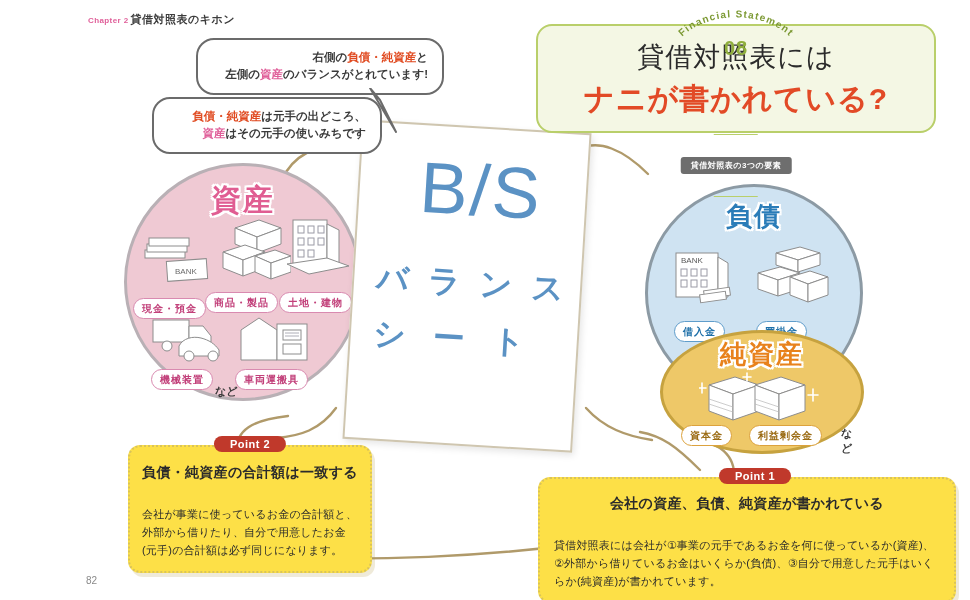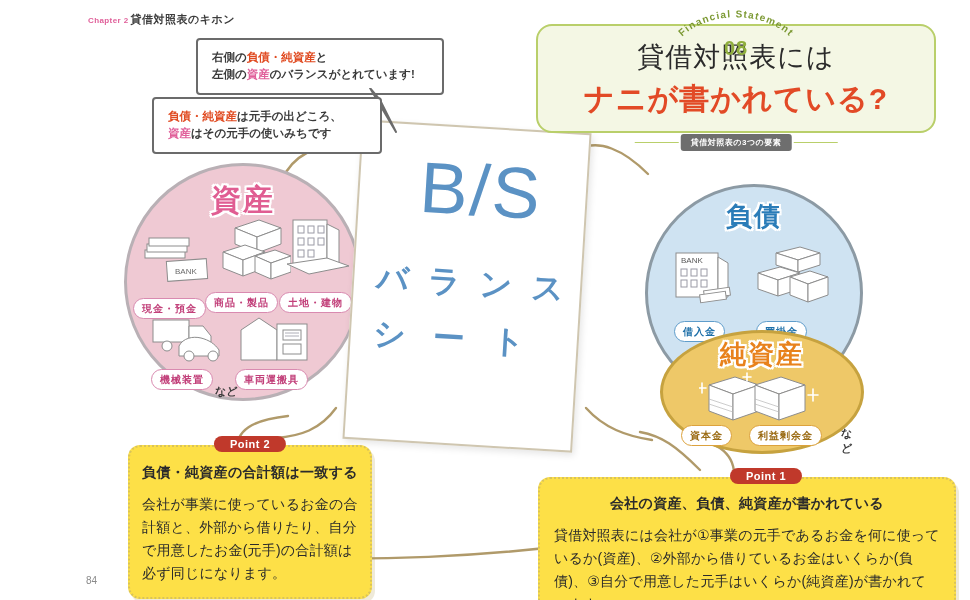--- a/index.html
+++ b/index.html
@@ -30,31 +30,31 @@
   .title-line2{font-size:30px;font-weight:bold;color:#e24a26;letter-spacing:1px;line-height:1.15;margin-top:9px;}
   .badge-arc{
     position:absolute;left:50%;top:-18px;transform:translateX(-50%);
     width:160px;height:46px;
   }
   .badge-arc svg{display:block;}
   .badge-num{
     position:absolute;left:50%;top:11px;transform:translateX(-50%);
     font-size:20px;font-weight:bold;color:#8fae3c;letter-spacing:1px;
   }
-  .sub-label-wrap{position:absolute;left:50%;top:110px;transform:translateX(-50%);display:flex;align-items:center;gap:2px;}
+  .sub-label-wrap{position:absolute;left:50%;top:110px;transform:translateX(-50%);display:flex;align-items:center;gap:22px;flex-direction:column;}
   .sub-rule{width:44px;height:1px;background:#b9cf6a;}
   .sub-label{
     background:#6e6e6e;color:#fff;font-size:8px;font-weight:bold;
     padding:3px 10px;border-radius:3px;letter-spacing:.5px;white-space:nowrap;
   }
 
   
   .bubble{
-    position:absolute;background:#ffffff;border:2px solid #6b6b6b;border-radius:4px;
-    padding:9px 14px;text-align:left;line-height:1.5;font-size:11.5px;font-weight:bold;color:#3a3a3a;
+    position:absolute;background:#ffffff;border:2px solid #6b6b6b;border-radius:18px;
+    padding:9px 14px;text-align:right;line-height:1.5;font-size:11.5px;font-weight:bold;color:#3a3a3a;
   }
   .bubble b.red{color:#e04a20;}
   .bubble b.pink{color:#e0609a;}
   .bubble-1{left:196px;top:38px;width:216px;}
   .bubble-2{left:152px;top:97px;width:198px;}
   .tail{position:absolute;}
 
   
   .paper{
     position:absolute;left:352px;top:126px;width:226px;height:316px;
@@ -129,37 +129,37 @@
   .point-tag{
     position:absolute;top:-11px;left:50%;transform:translateX(-50%);
     background:#c0392b;color:#fff;font-size:11px;font-weight:bold;
     border-radius:10px;padding:2px 16px;letter-spacing:.5px;
   }
   .point-head{
     text-align:center;font-size:14px;font-weight:bold;color:#2b2b2b;
     line-height:1.35;letter-spacing:.3px;
   }
   .point-body{
-    font-size:14px;color:#2b2b2b;line-height:1.65;letter-spacing:.2px;margin-top:11px;
+    font-size:11px;color:#2b2b2b;line-height:1.65;letter-spacing:.2px;margin-top:23px;
   }
   .point2{left:128px;top:445px;width:216px;padding:16px 12px 12px;}
   .point1{left:538px;top:477px;width:386px;padding:15px 14px 11px;}
-  .point1 .point-tag{left:190px;transform:none;}
+  .point1 .point-tag{left:179px;transform:none;}
 </style>
 </head>
 <body>
 
 <div class="page">
 
   <div class="chapter-header">
     <span class="chapter-no">Chapter 2</span>
     <span class="chapter-title">貸借対照表のキホン</span>
   </div>
 
-  <div class="folio folio-left">84</div>
+  <div class="folio folio-left">82</div>
   <div class="folio folio-right">52</div>
 
   <svg class="connectors" width="970" height="600">
     <g fill="none" stroke="#b09a6a" stroke-width="2.4" stroke-linecap="round">
       <path d="M352,150 C330,140 300,150 286,172"></path>
       <path d="M336,408 C320,430 300,436 276,438"></path>
       <path d="M578,150 C598,138 624,150 648,174"></path>
       <path d="M586,408 C604,428 626,436 652,440"></path>
       <path d="M236,452 C236,430 252,420 288,416"></path>
       <path d="M148,545 C300,570 560,560 700,520"></path>

